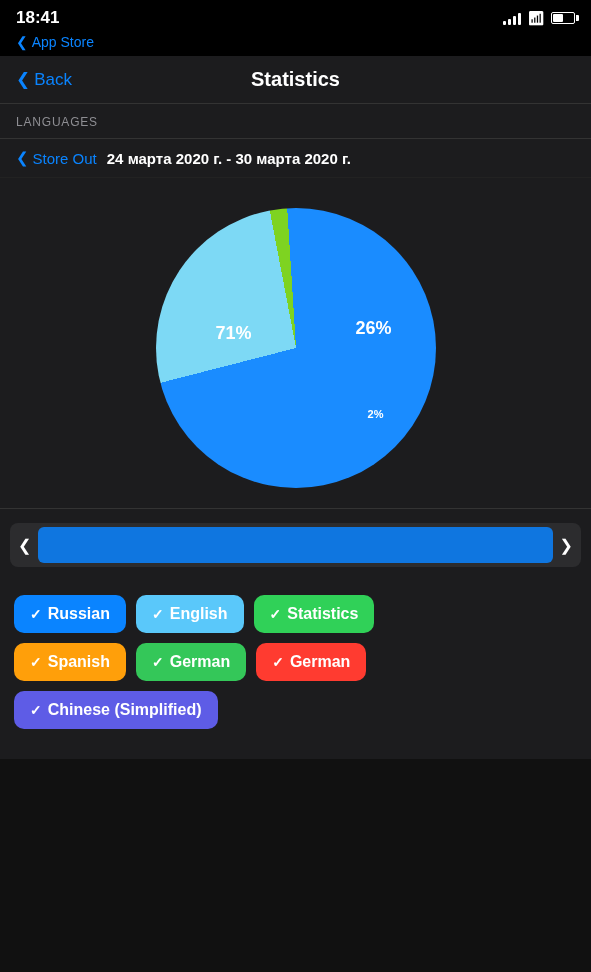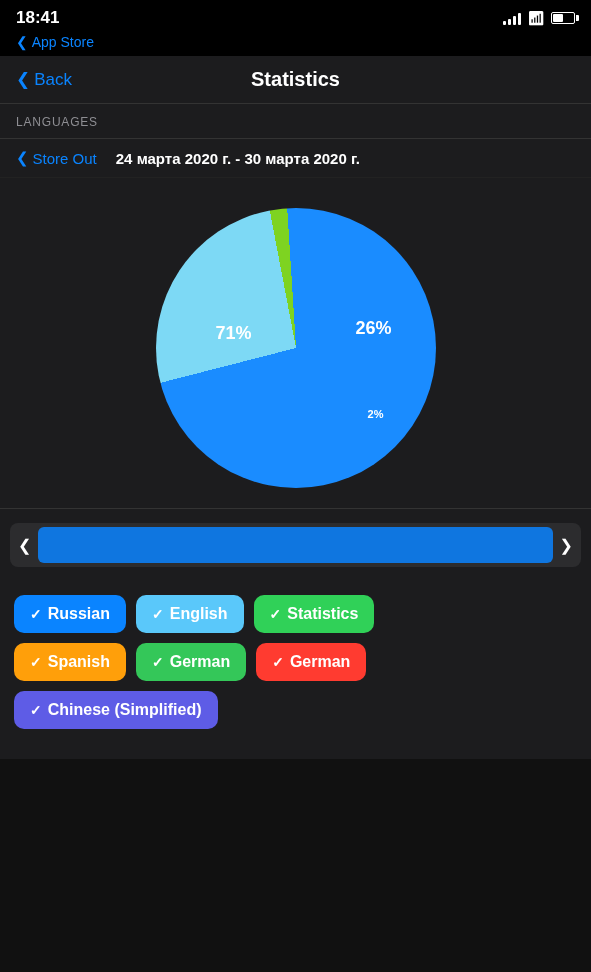--- a/index.html
+++ b/index.html
@@ -142,21 +142,20 @@
       align-items: center;
       gap: 4px;
       color: #0a84ff;
       font-size: 15px;
       cursor: pointer;
     }
     .zoom-date {
       font-size: 15px;
       font-weight: 600;
       color: #fff;
-      margin-left: 9px;
     }
 
     
     .chart-area {
       background: #1c1c1e;
       display: flex;
       justify-content: center;
       align-items: flex-start;
       padding: 30px 0 20px;
     }

